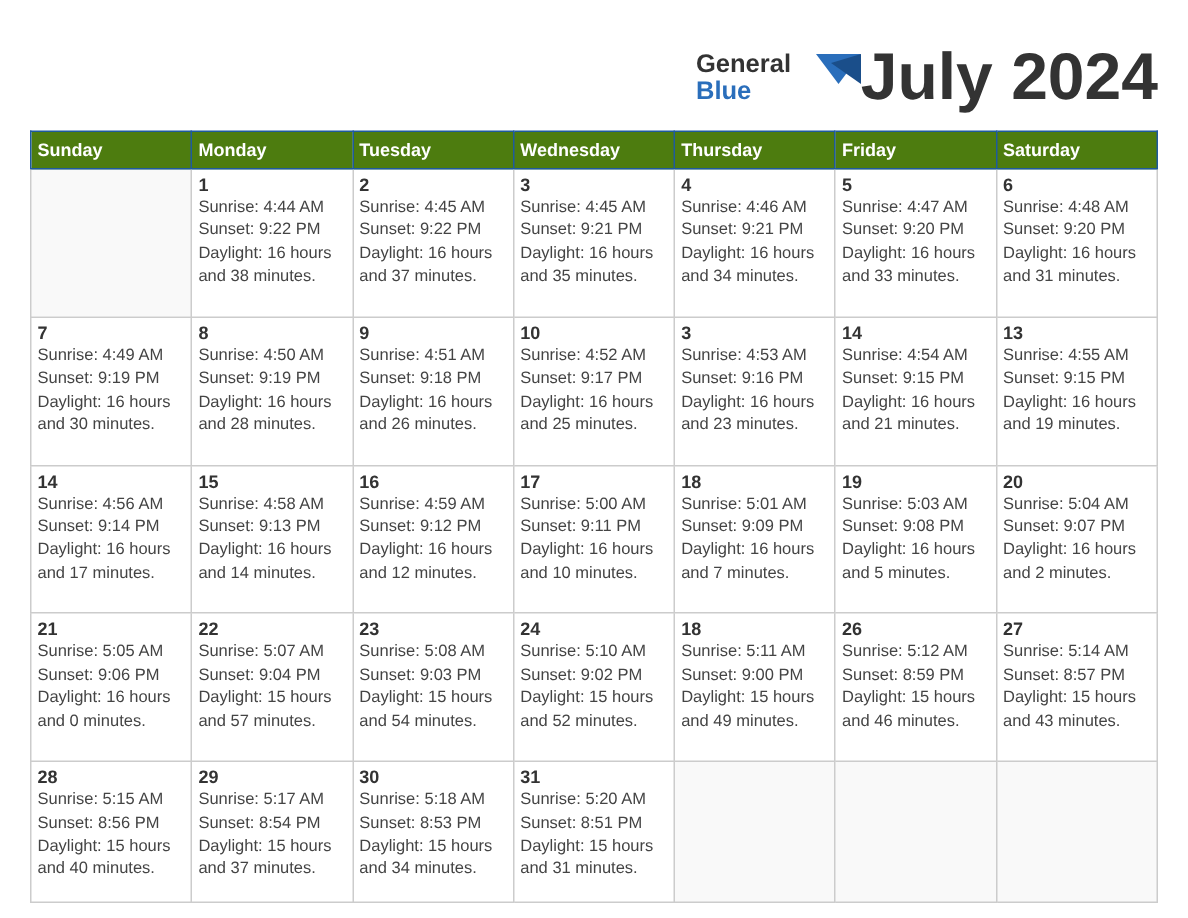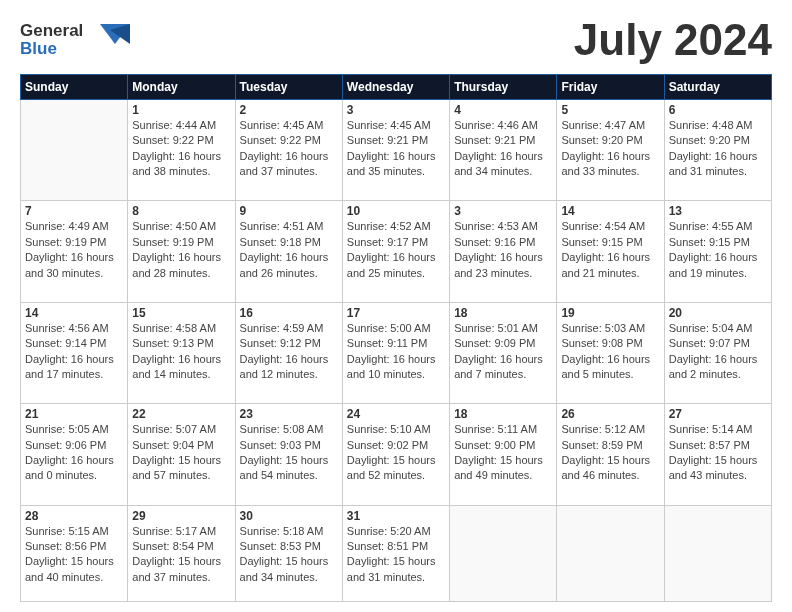--- a/index.html
+++ b/index.html
@@ -12,23 +12,24 @@
     }
     .page {
       width: 792px;
       height: 612px;
       padding: 16px 20px 10px 20px;
       display: flex;
       flex-direction: column;
     }
     .header {
       display: flex;
-      justify-content: space-between;
+      justify-content: flex-end;
       align-items: flex-start;
       margin-bottom: 8px;
+      margin-top: 12px;
     }
     .logo {
       display: flex;
       align-items: center;
       gap: 2px;
     }
     .title-block {
       text-align: right;
     }
     .month-title {
@@ -43,21 +44,21 @@
       margin-top: 2px;
     }
     .calendar {
       flex: 1;
       border: 1px solid #ccc;
       border-collapse: collapse;
       width: 100%;
       table-layout: fixed;
     }
     .calendar th {
-      background: #0f172a;
+      background: #4d7c0f;
       color: #fff;
       font-size: 12px;
       font-weight: bold;
       padding: 5px 4px;
       text-align: left;
       border: 1px solid #1e5a9e;
     }
     .calendar td {
       border: 1px solid #ccc;
       vertical-align: top;

